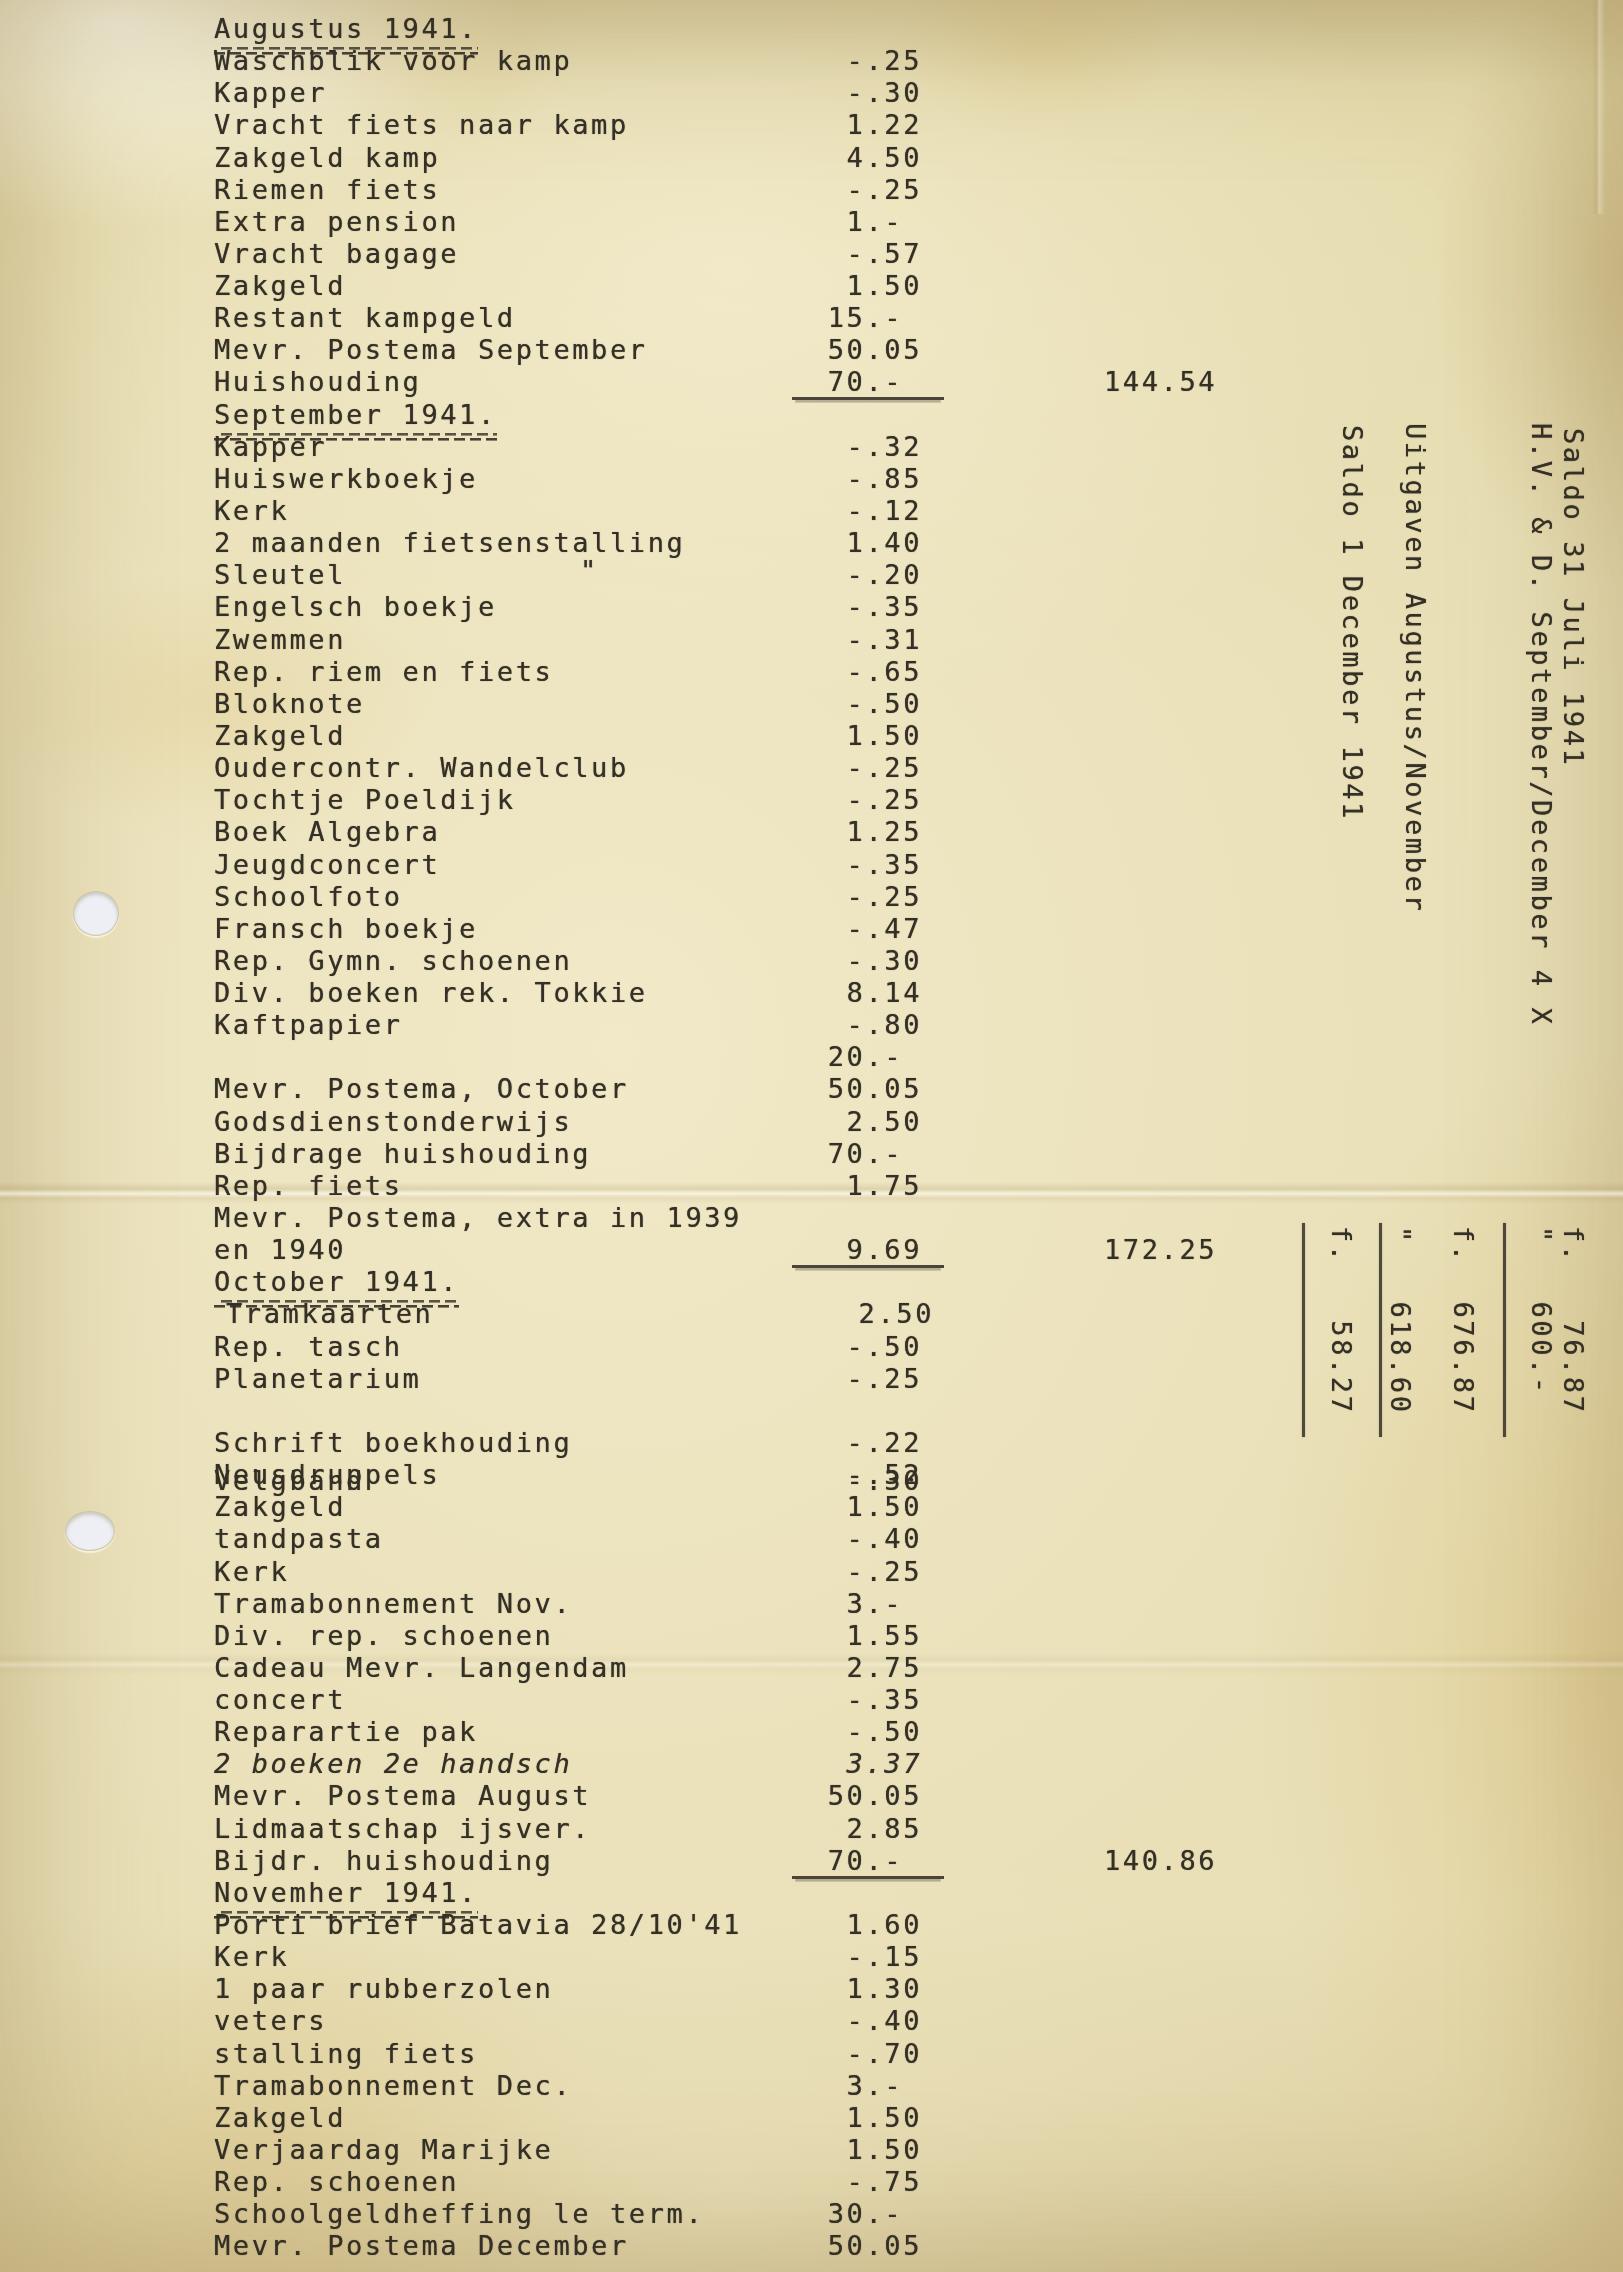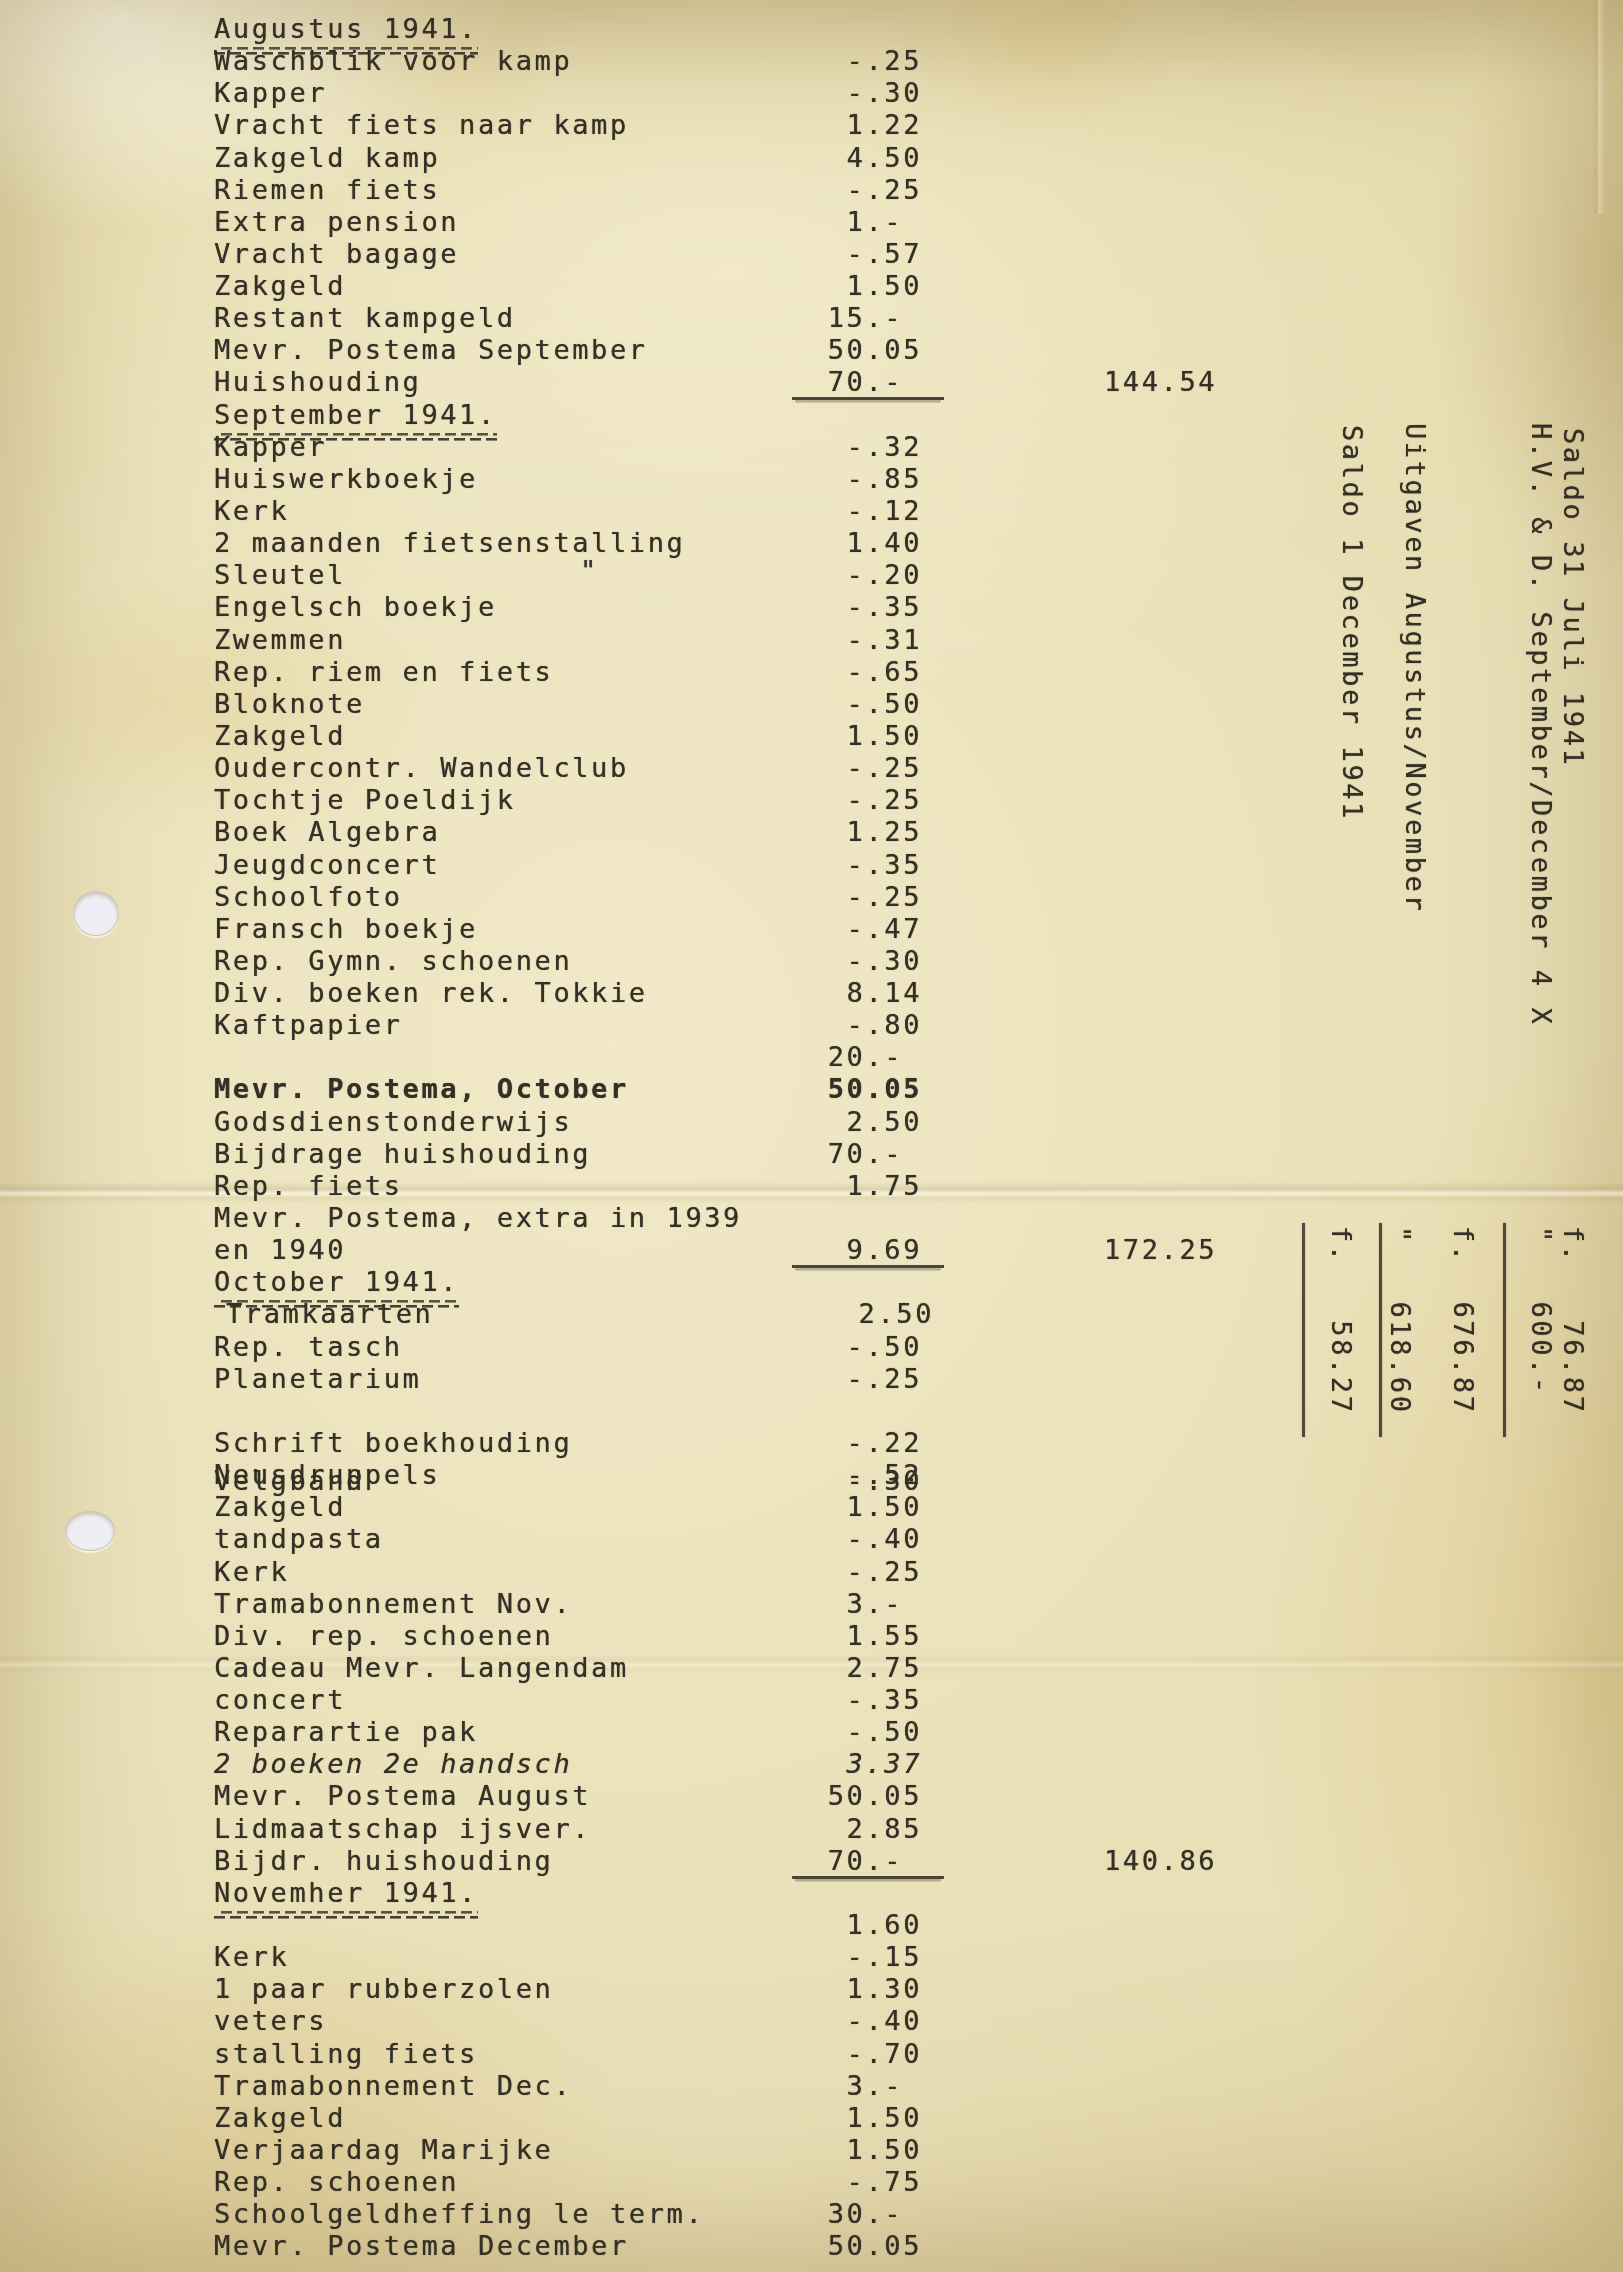--- a/index.html
+++ b/index.html
@@ -218,21 +218,21 @@
     <span class="txt lbl">Div. boeken rek. Tokkie</span>
   <span class="txt amt">8.14</span>
       </div>
       <div class="row" style="top: 1009px;">
     <span class="txt lbl">Kaftpapier</span>
   <span class="txt amt">-.80</span>
       </div>
       <div class="row" style="top: 1041px;">
   <span class="txt amt">20.- </span>
       </div>
-      <div class="row" style="top: 1073px; font-weight: bold;">
+      <div class="row" style="top: 1073px;">
     <span class="txt lbl">Mevr. Postema, October</span>
   <span class="txt amt">50.05</span>
       </div>
       <div class="row" style="top: 1106px;">
     <span class="txt lbl">Godsdienstonderwijs</span>
   <span class="txt amt">2.50</span>
       </div>
       <div class="row" style="top: 1138px;">
     <span class="txt lbl">Bijdrage huishouding</span>
   <span class="txt amt">70.- </span>
@@ -322,20 +322,21 @@
       </div>
       <div class="row" style="top: 1845px;">
     <span class="txt lbl">Bijdr. huishouding</span>
   <span class="txt amt ul">70.- </span>
         <span class="txt sub">140.86</span>
       </div>
       <div class="row" style="top: 1877px;">
     <span class="txt lbl hdr">Novemher 1941.</span>
   </div>
       <div class="row" style="top: 1909px;">
+    <span class="txt lbl">Porti brief Batavia 28/10'41</span>
   <span class="txt amt">1.60</span>
       </div>
       <div class="row" style="top: 1941px;">
     <span class="txt lbl">Kerk</span>
   <span class="txt amt">-.15</span>
       </div>
       <div class="row" style="top: 1973px;">
     <span class="txt lbl">1 paar rubberzolen</span>
   <span class="txt amt">1.30</span>
       </div>

